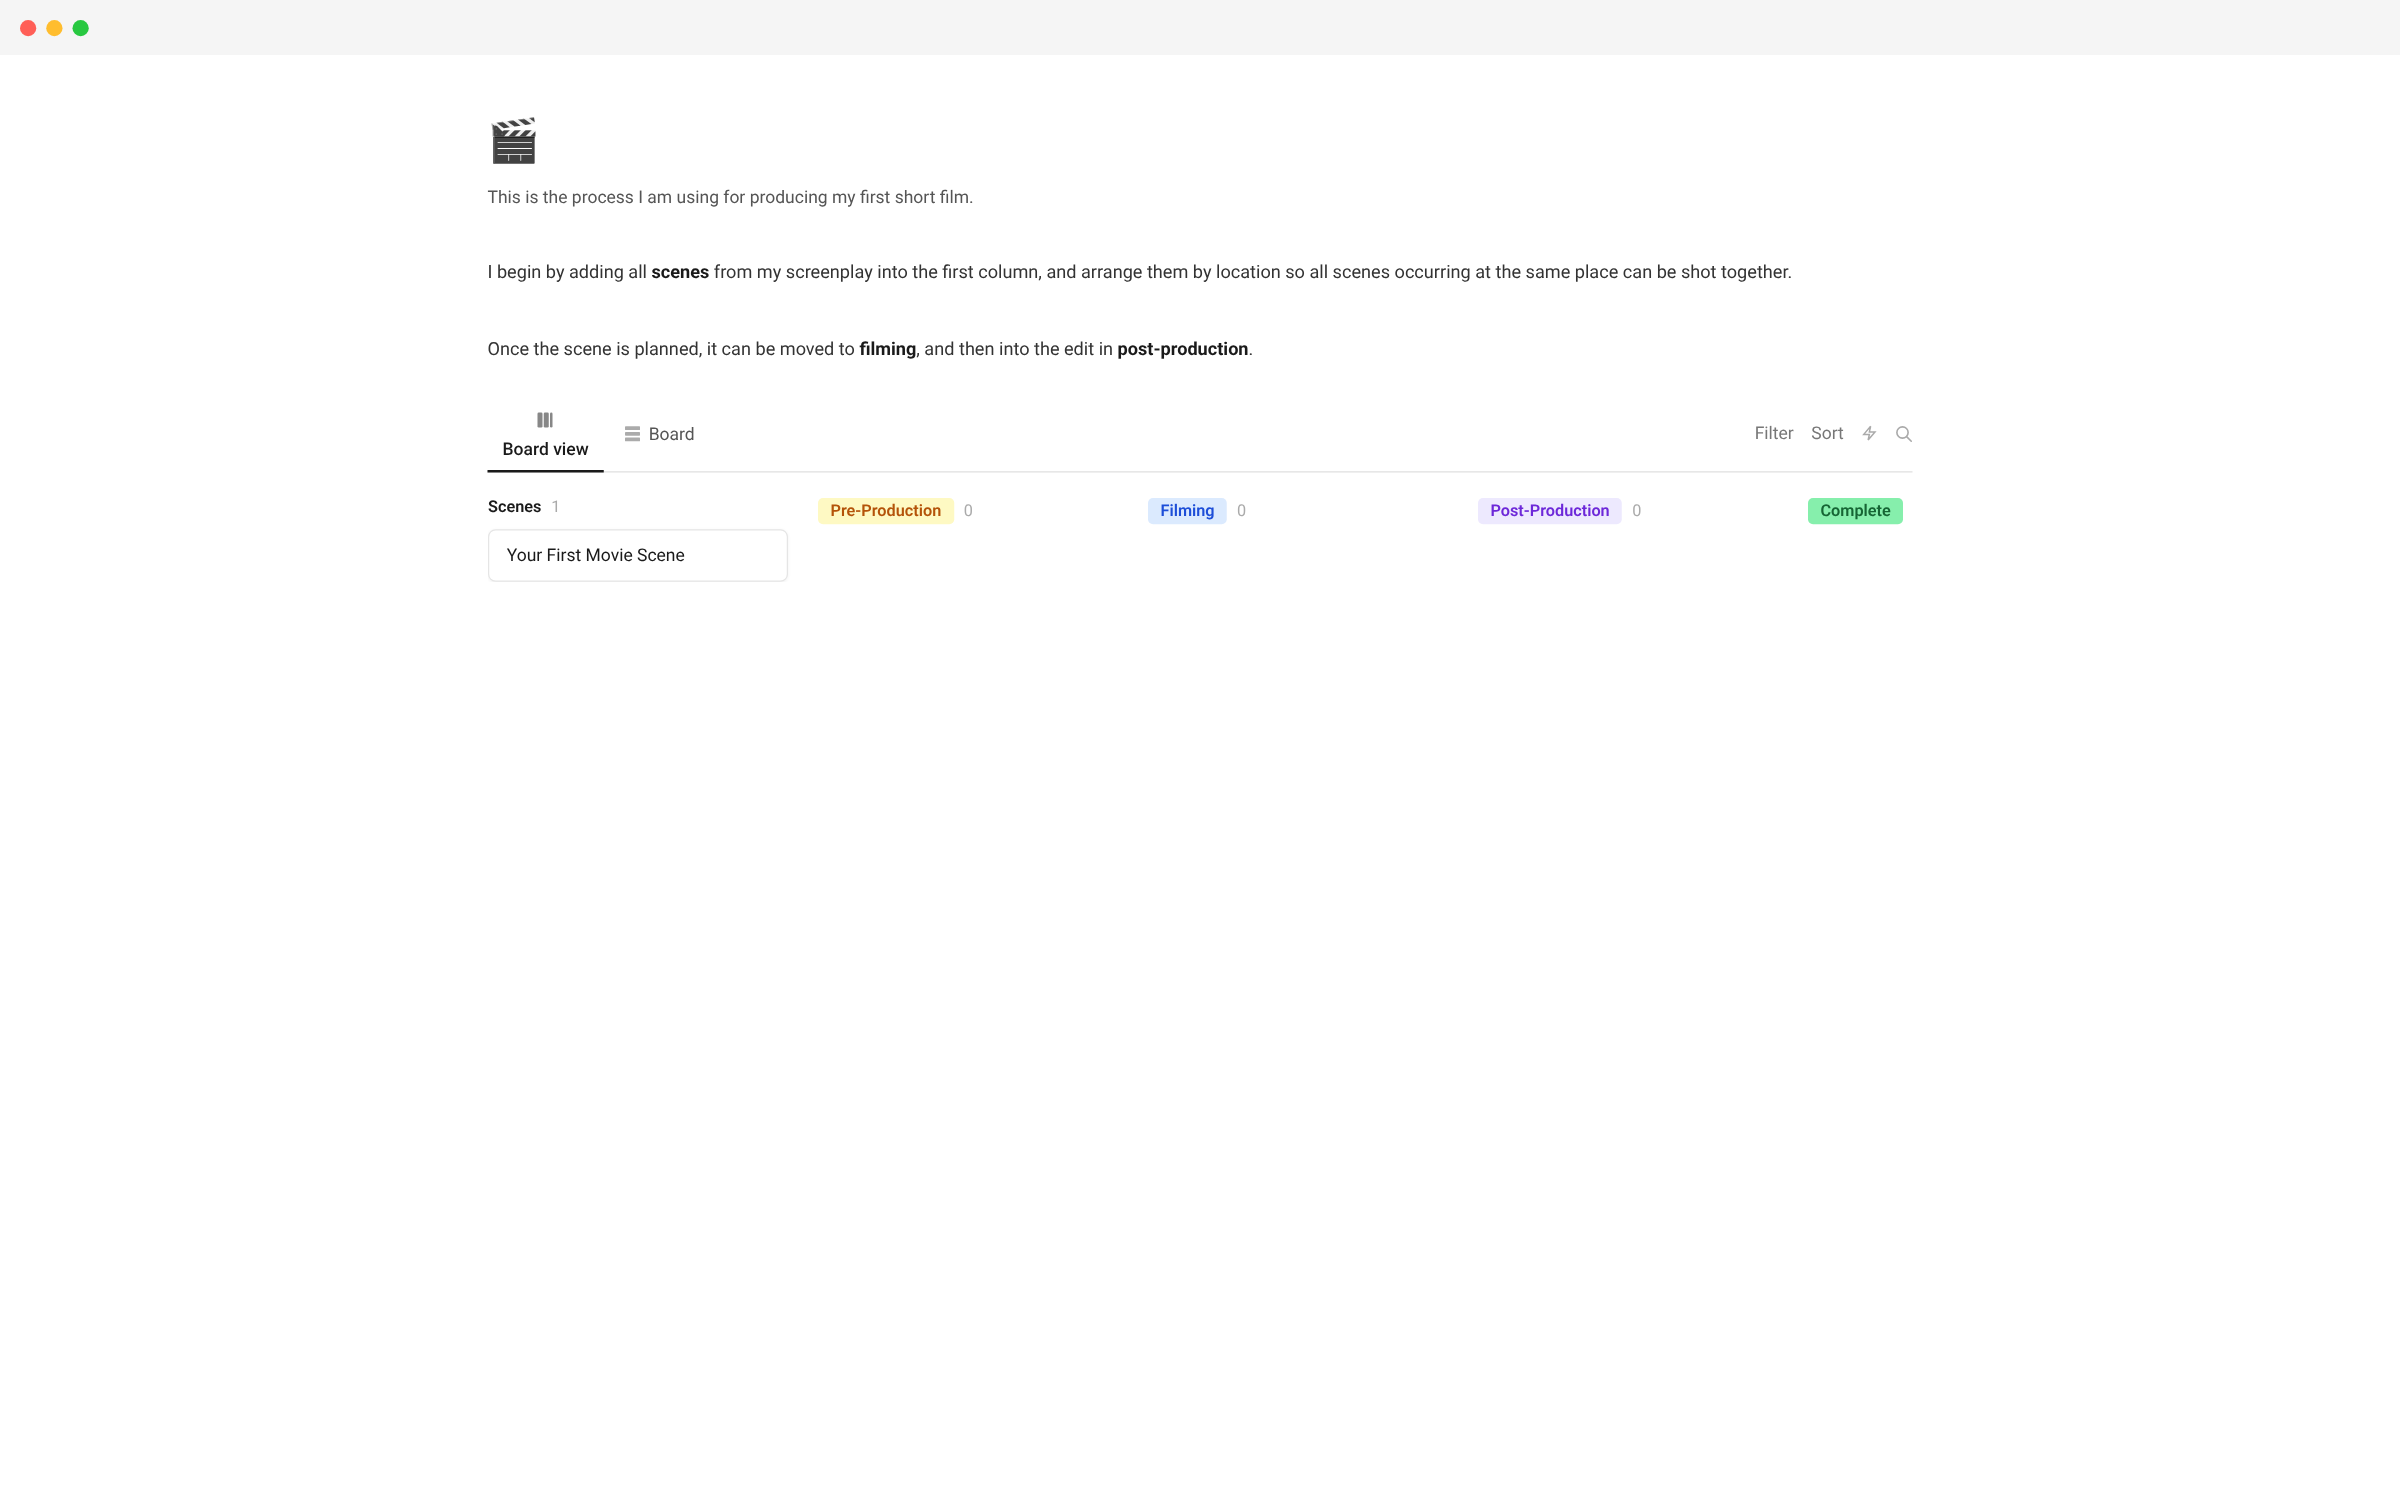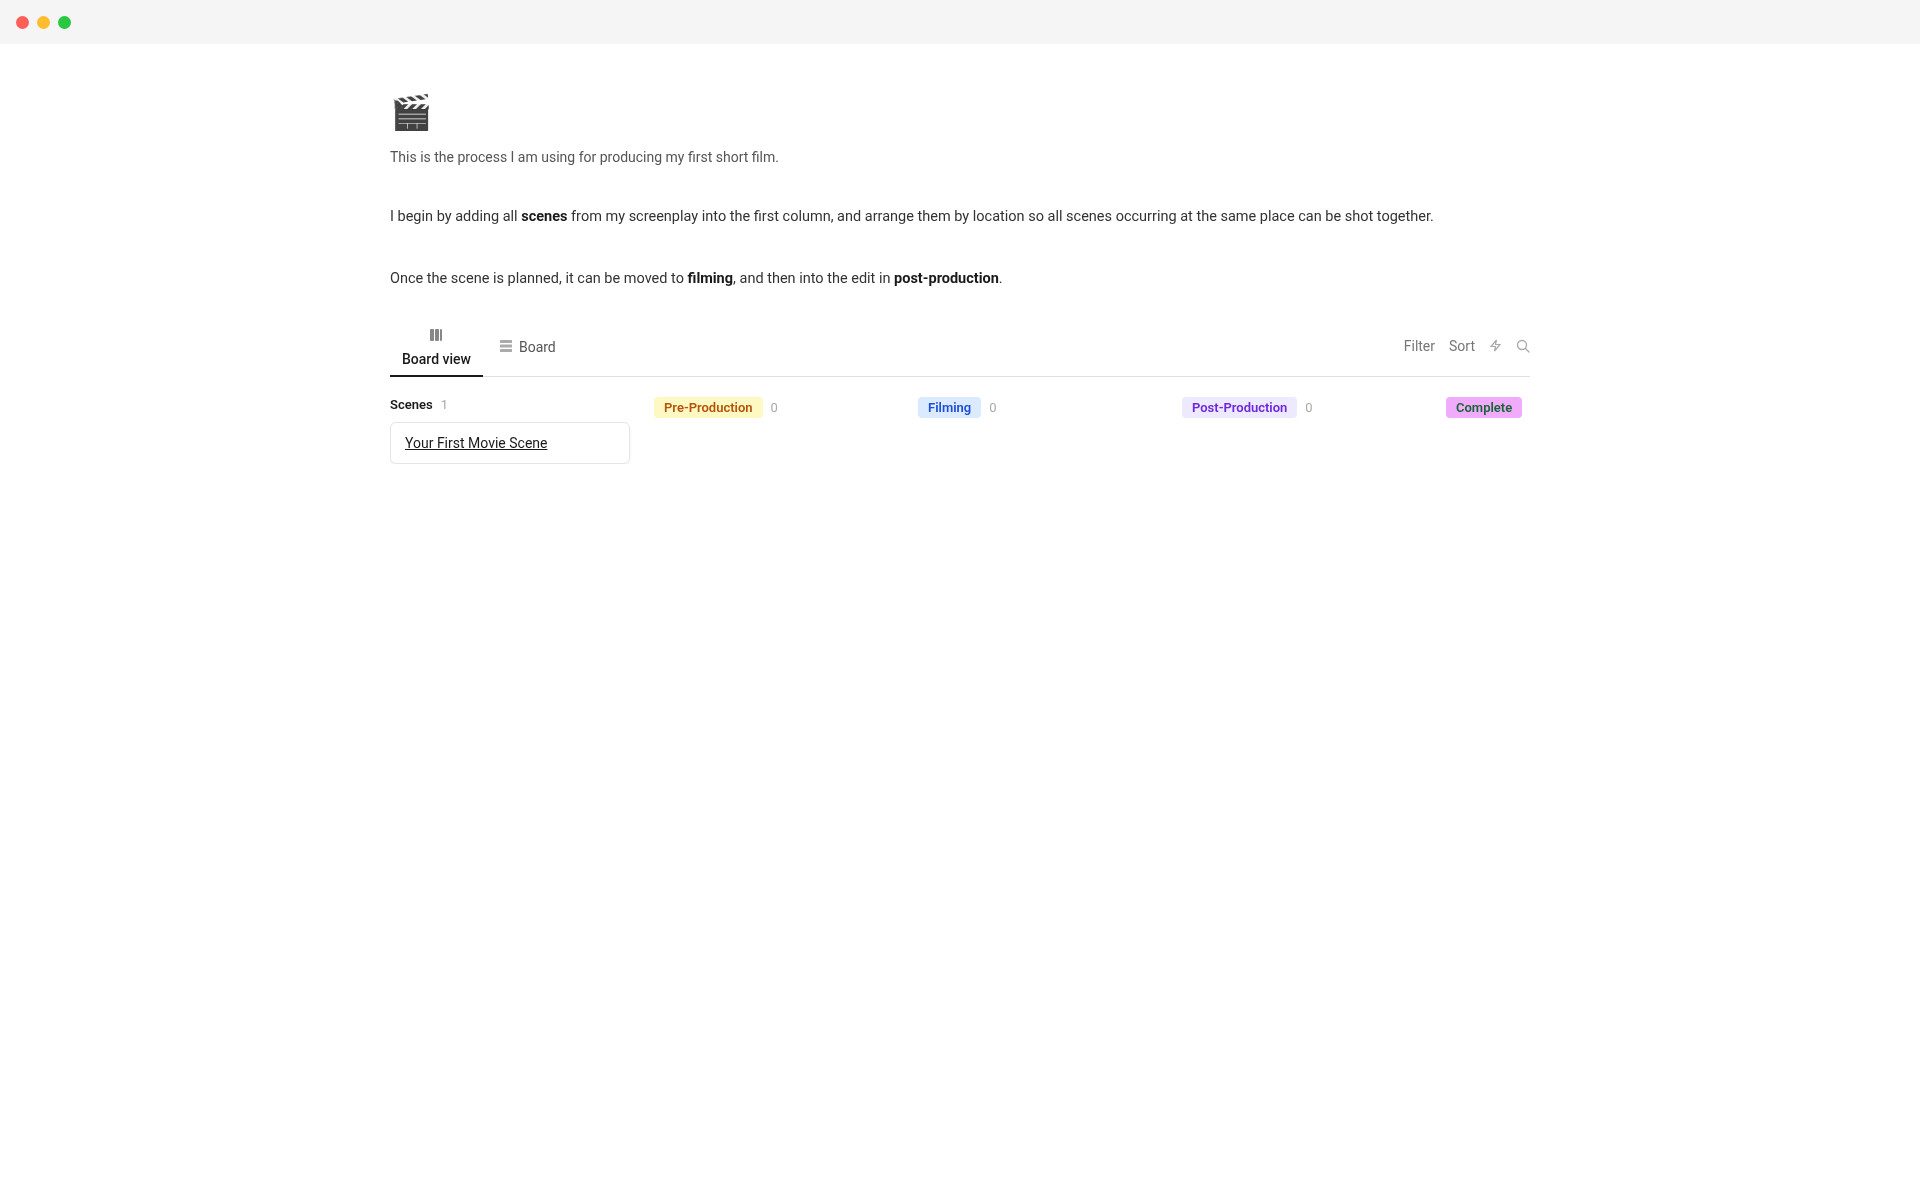--- a/index.html
+++ b/index.html
@@ -160,41 +160,40 @@
     }
     .column-label.filming {
       background: #dbeafe;
       color: #1d4ed8;
     }
     .column-label.post-production {
       background: #ede9fe;
       color: #6d28d9;
     }
     .column-label.complete {
-      background: #f0abfc;
+      background: #86efac;
       color: #166534;
       text-align: right;
     }
 
     .column-count {
       color: #aaa;
       font-size: 13px;
     }
 
     
     .kanban-card {
       background: #ffffff;
       border: 1px solid #e5e5e5;
       border-radius: 6px;
       padding: 12px 14px;
       font-size: 14px;
       color: #1a1a1a;
       cursor: pointer;
       box-shadow: 0 1px 3px rgba(0,0,0,0.06);
-      text-decoration: underline;
     }
 
   </style>
 </head>
 <body>
 
 <div class="titlebar">
   <span class="traffic-light red"></span>
   <span class="traffic-light yellow"></span>
   <span class="traffic-light green"></span>

